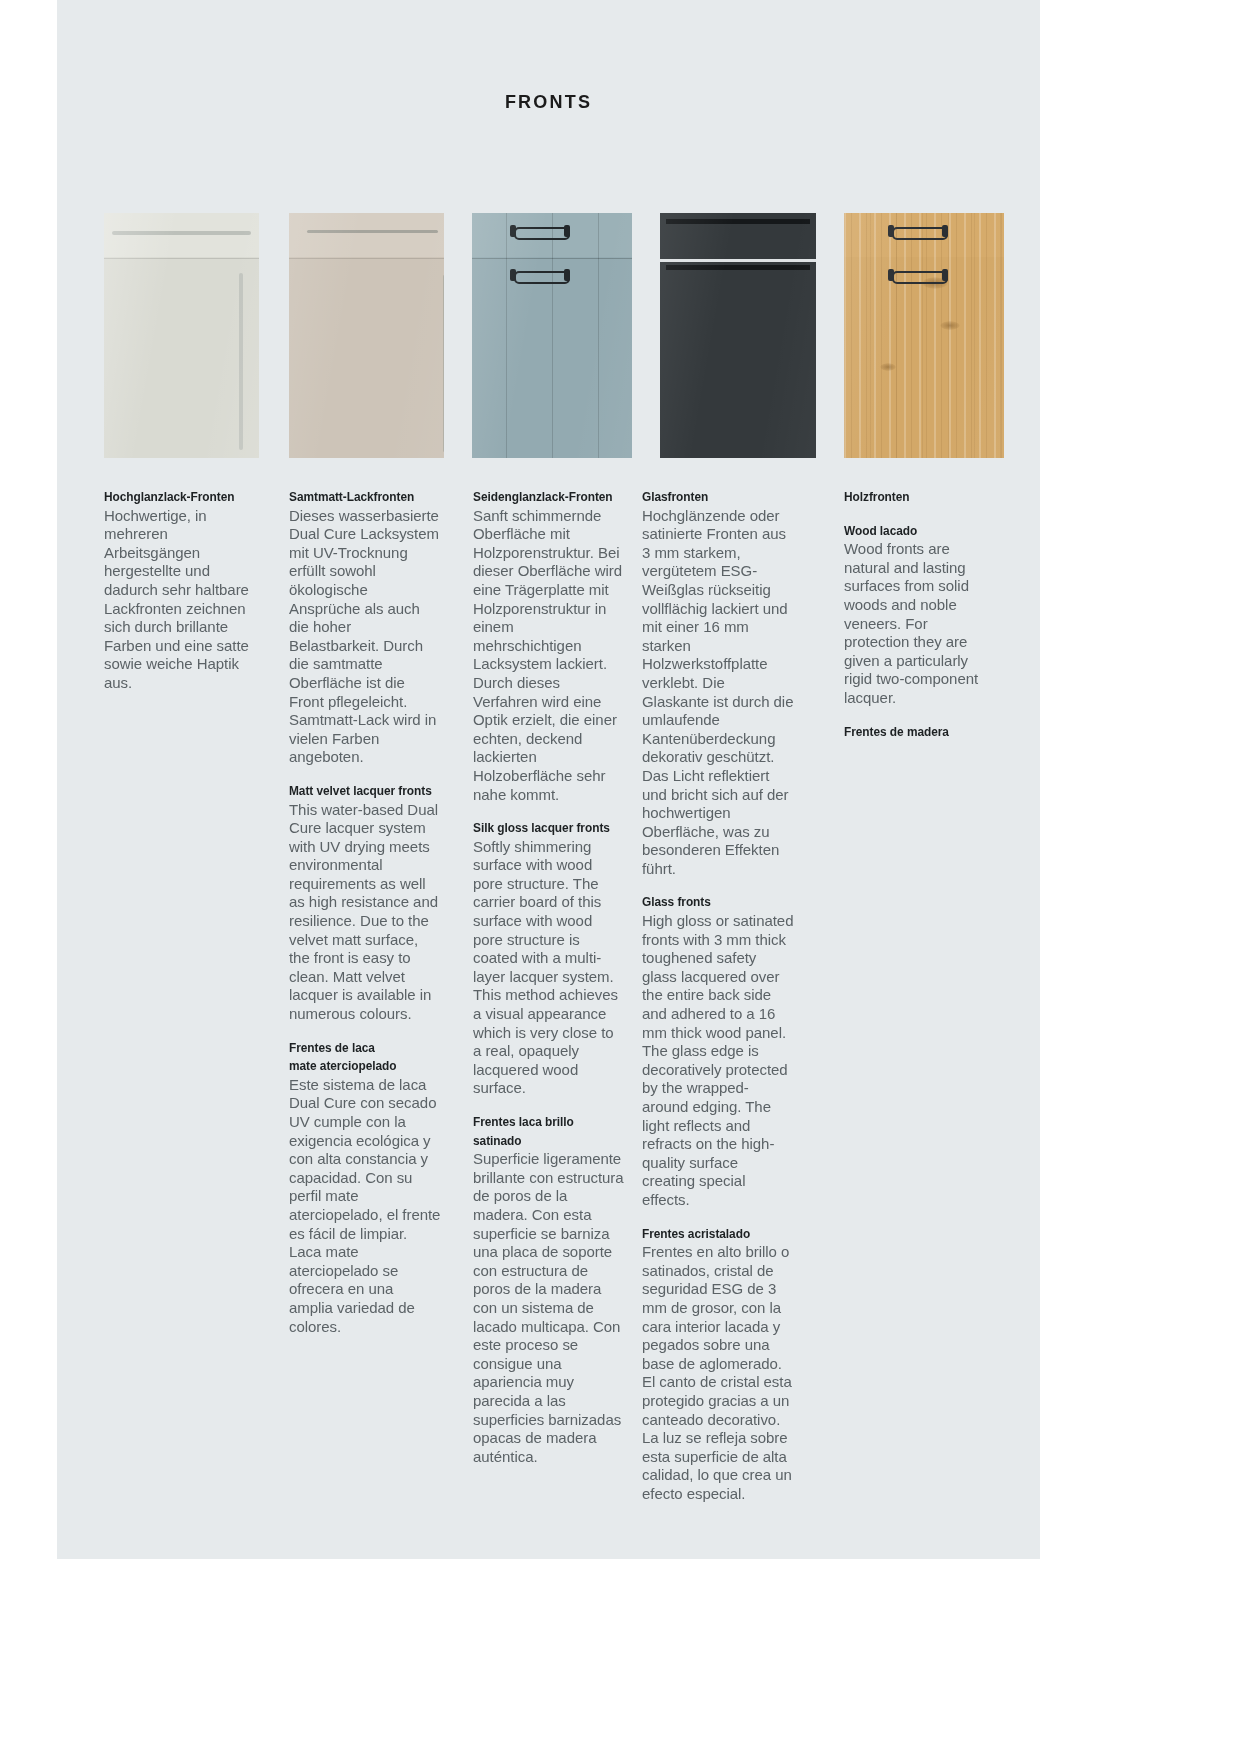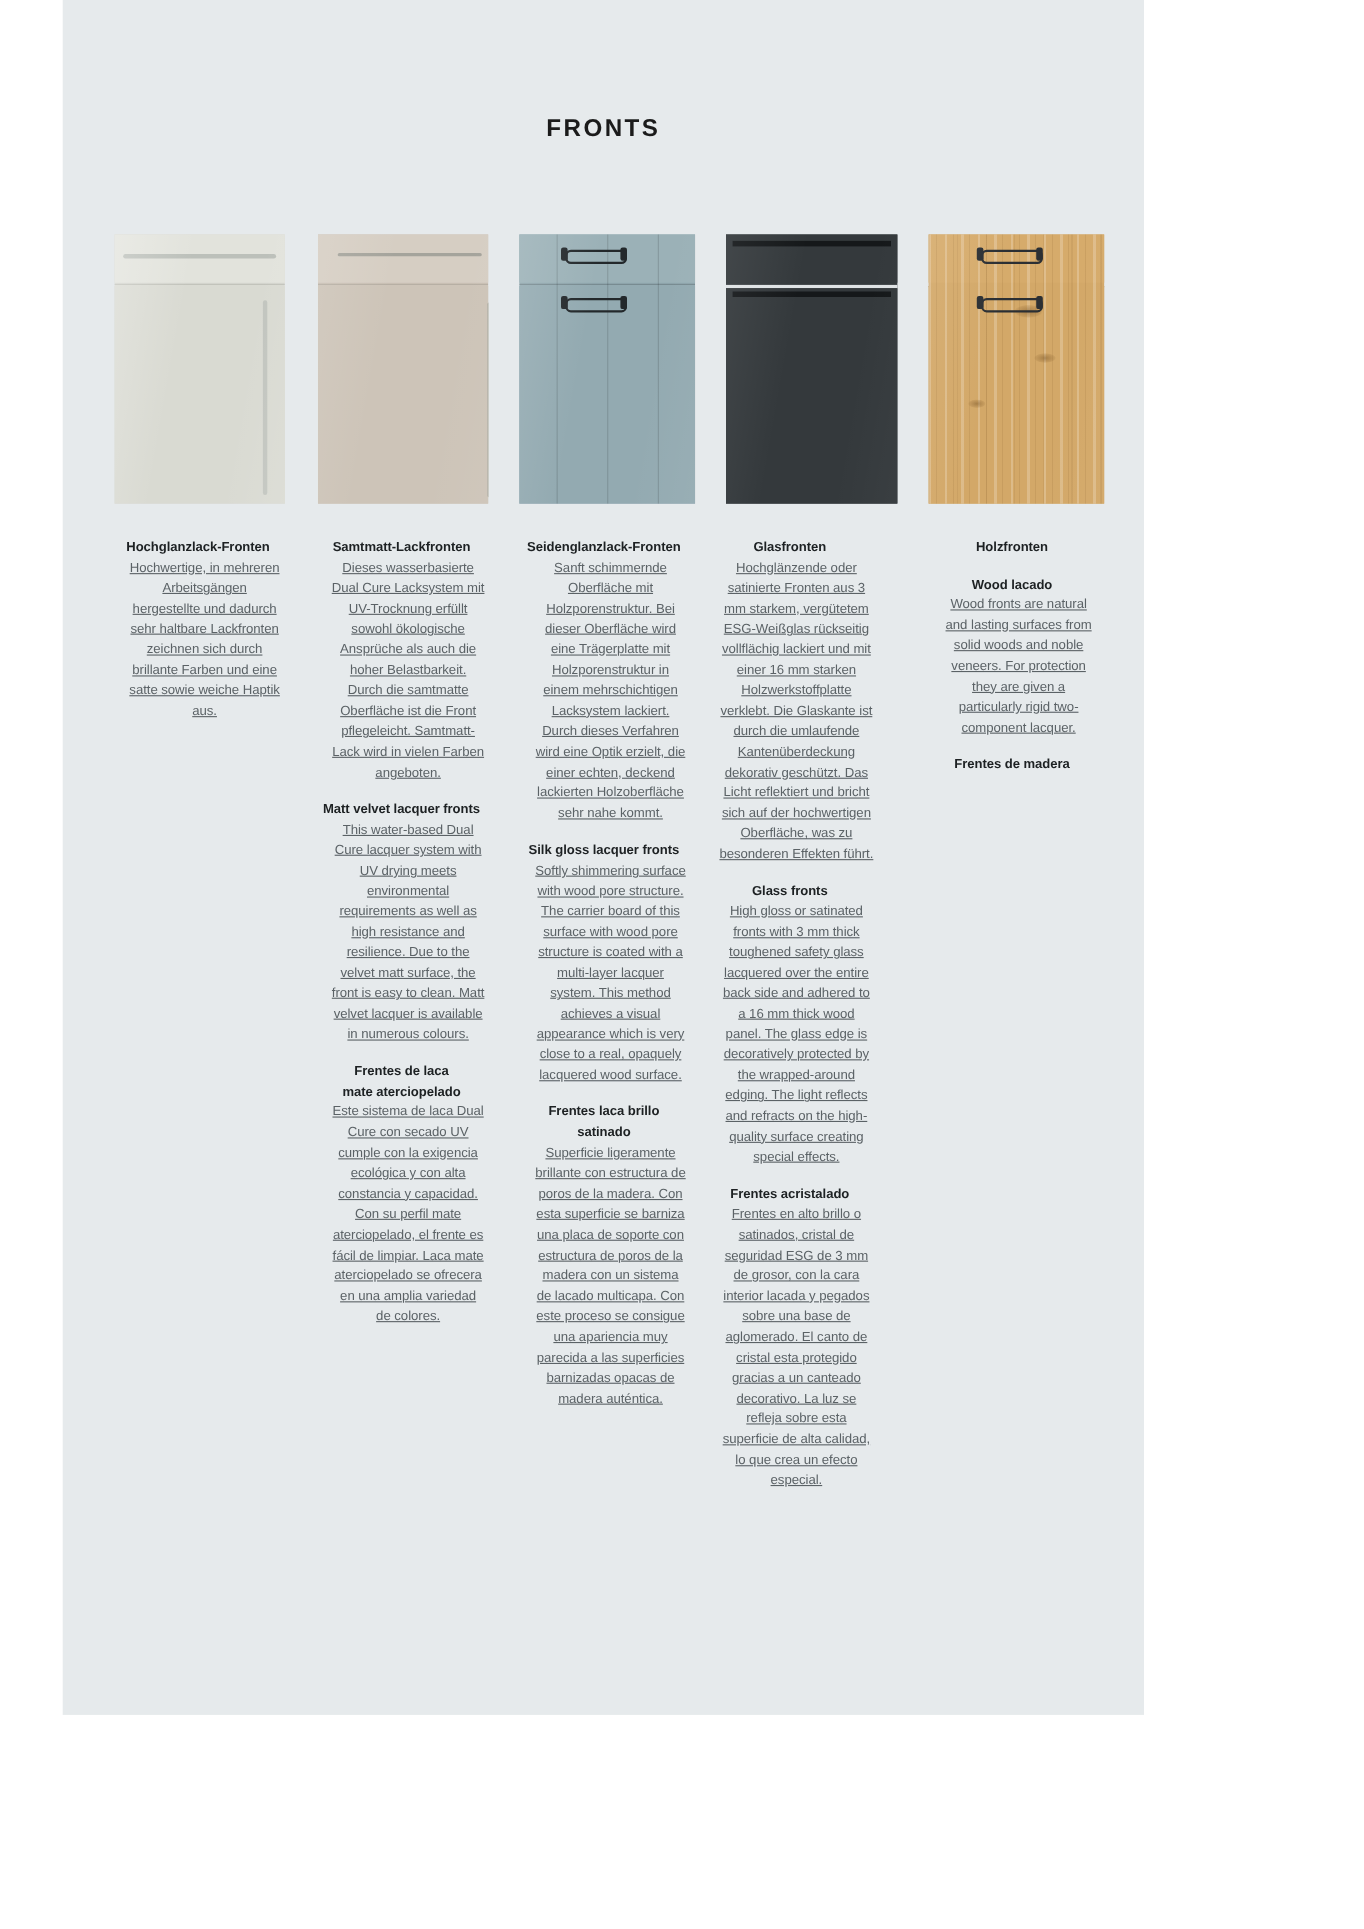--- a/index.html
+++ b/index.html
@@ -14,23 +14,23 @@
     background:#ffffff;
   }
   
   .panel{
     position:absolute;
     left:57px;top:0;width:983px;height:1559px;
     background:#e6eaec;
   }
   .page-title{
     position:absolute;
-    left:57px;top:104px;width:983px;
+    left:57px;top:92px;width:983px;
     text-align:center;
-    font-size:22px;
+    font-size:18px;
     font-weight:bold;
     letter-spacing:2.2px;
     color:#1b1b1b;
   }
   
   .products{
     position:absolute;
     left:104px;top:213px;
     width:900px;height:245px;
   }
@@ -107,42 +107,40 @@
   
   .cols{
     position:absolute;
     left:104px;top:488px;width:920px;
   }
   .col{
     position:absolute;top:0;width:152px;
     font-size:11.6px;
     line-height:18.6px;
     color:#5b6266;
-    text-align:center;
   }
   .c0{left:0px;}
   .c1{left:185px;}
   .c2{left:369px;}
   .c3{left:538px;}
   .c4{left:740px;}
   .col h3{
     margin:0 0 0 0;
     font-size:11.9px;
     line-height:18.6px;
     font-weight:bold;
     color:#1d2123;
     letter-spacing:-0.05px;
   }
   .col p{
-    margin:0 0 15px 12px;
-    font-size:12px;
+    margin:0 0 15px 0;
+    font-size:15px;
     line-height:18.6px;
     color:#5b6266;
     letter-spacing:-0.05px;
-    text-decoration:underline;
   }
   .col .grp{margin-bottom:15px;}
 </style>
 </head>
 <body>
 
 <div class="page">
 
   <div class="panel"></div>
 

